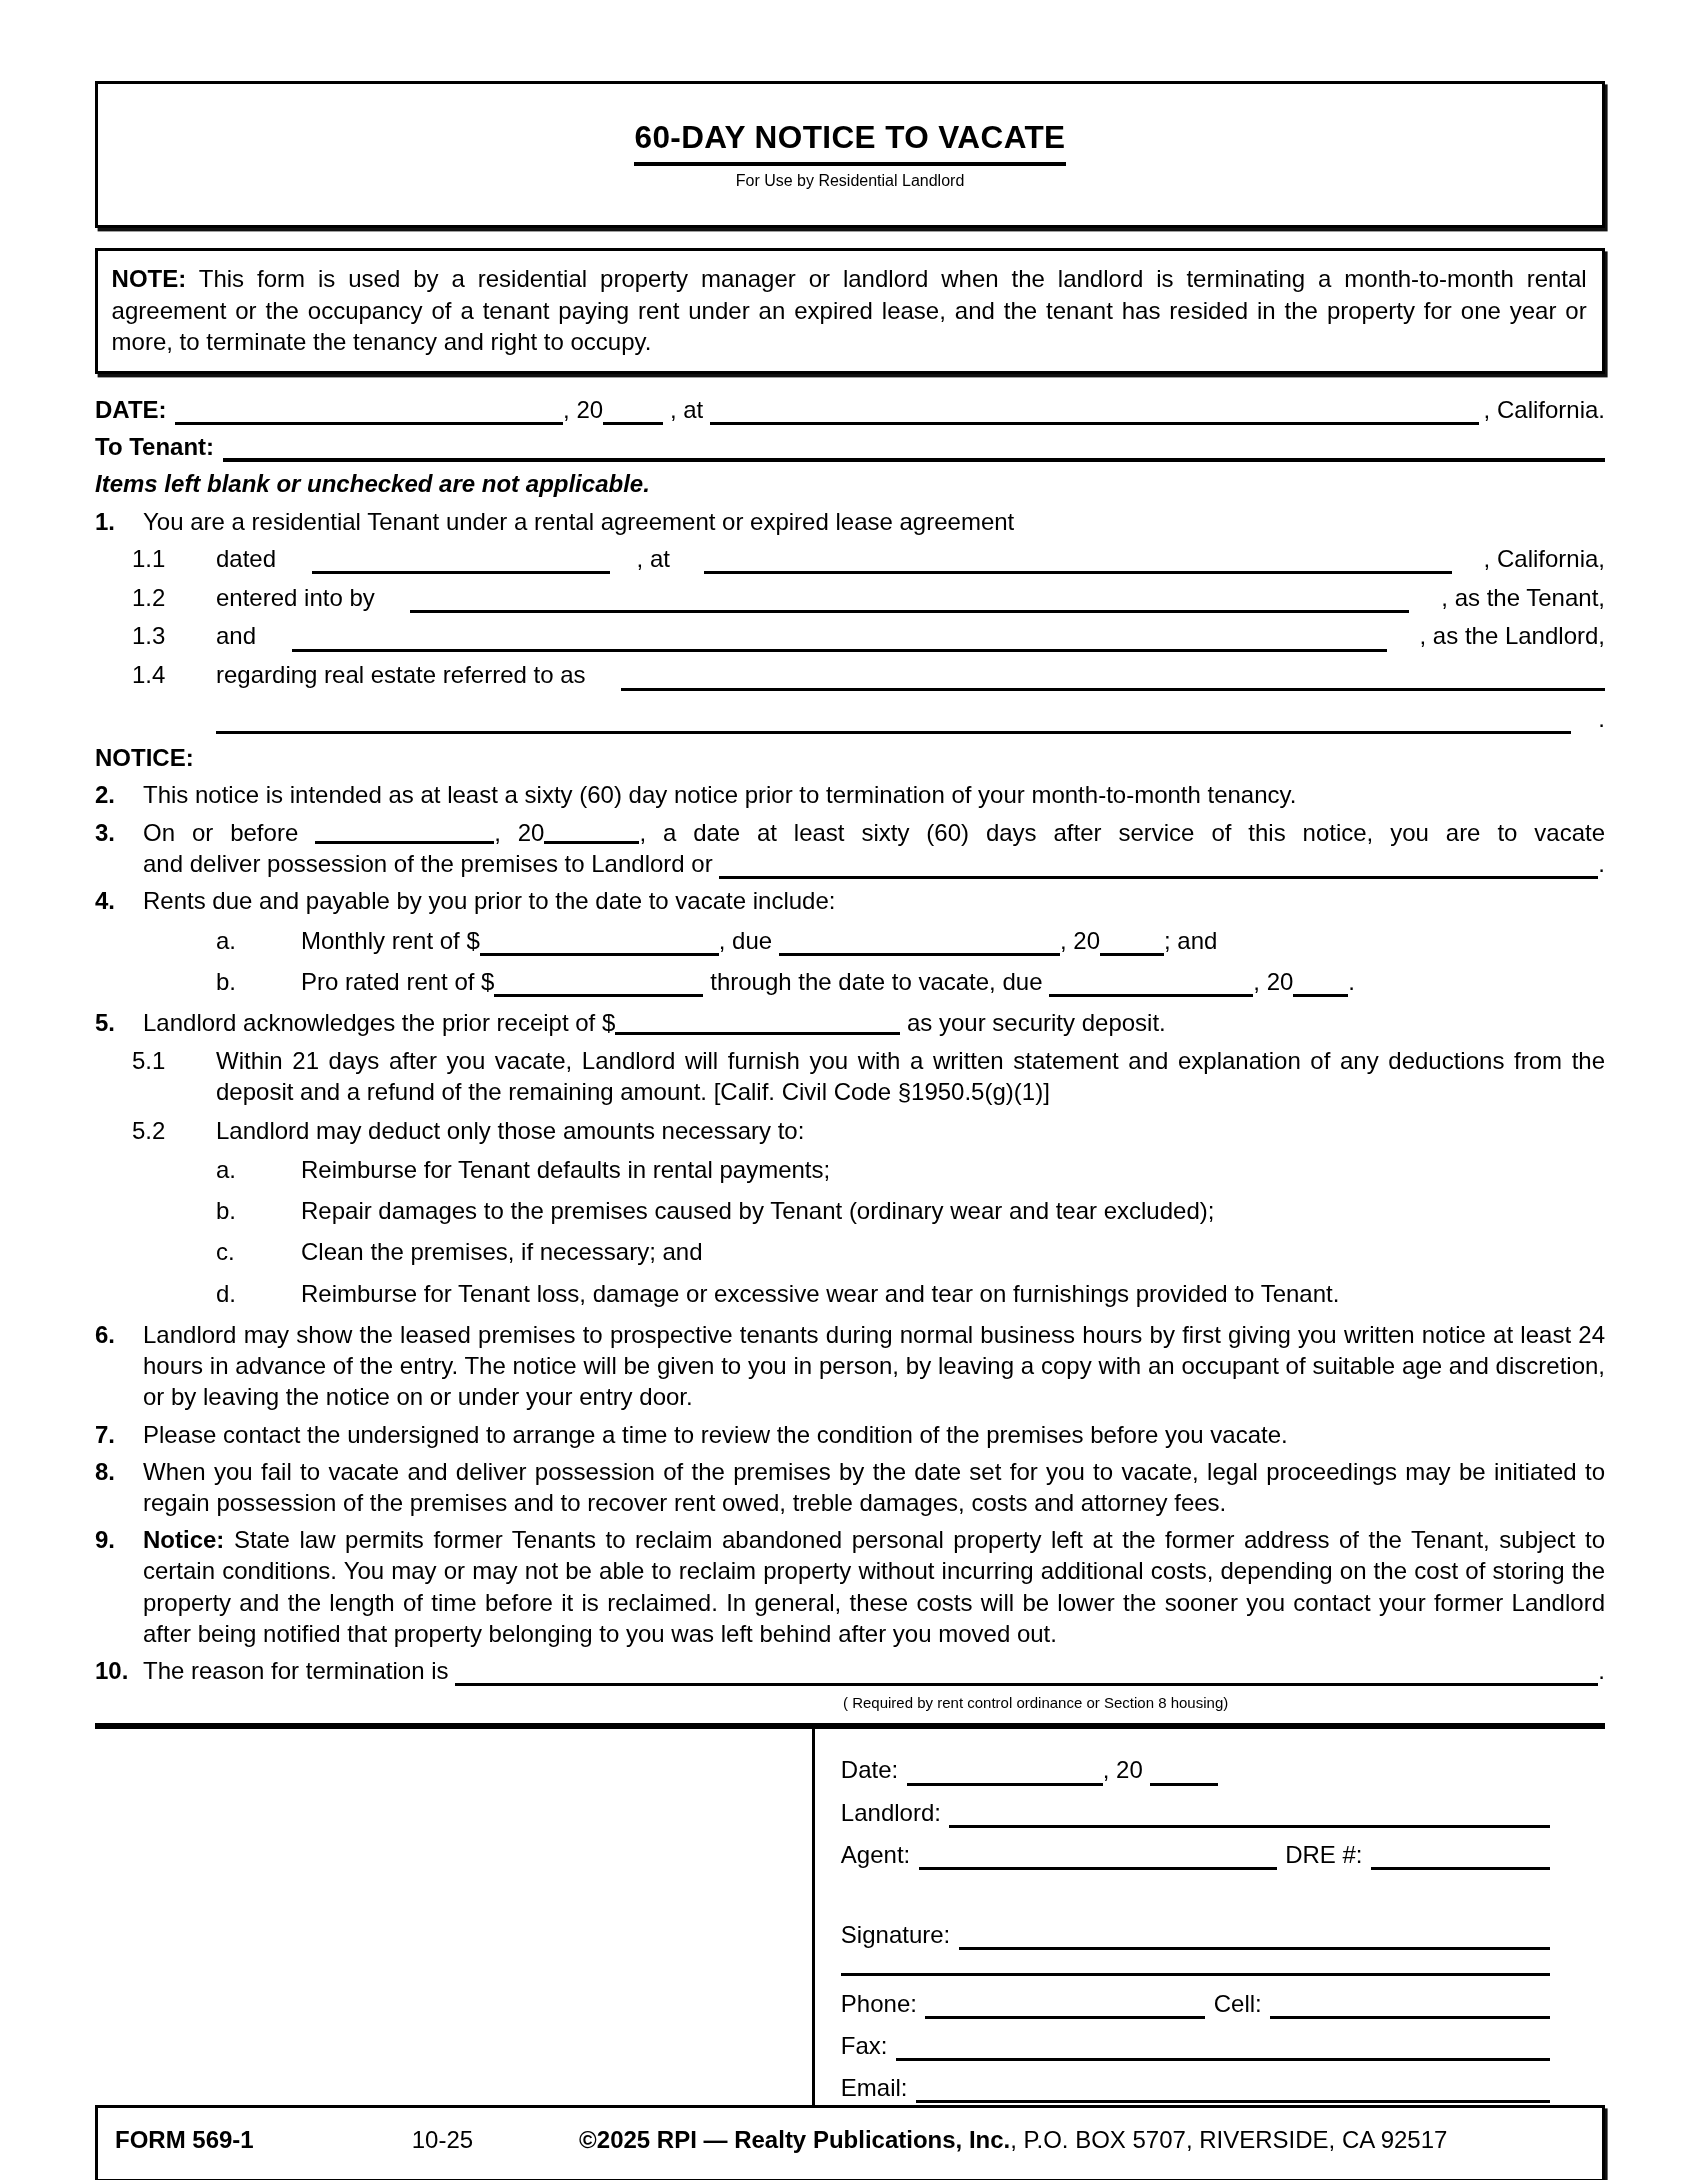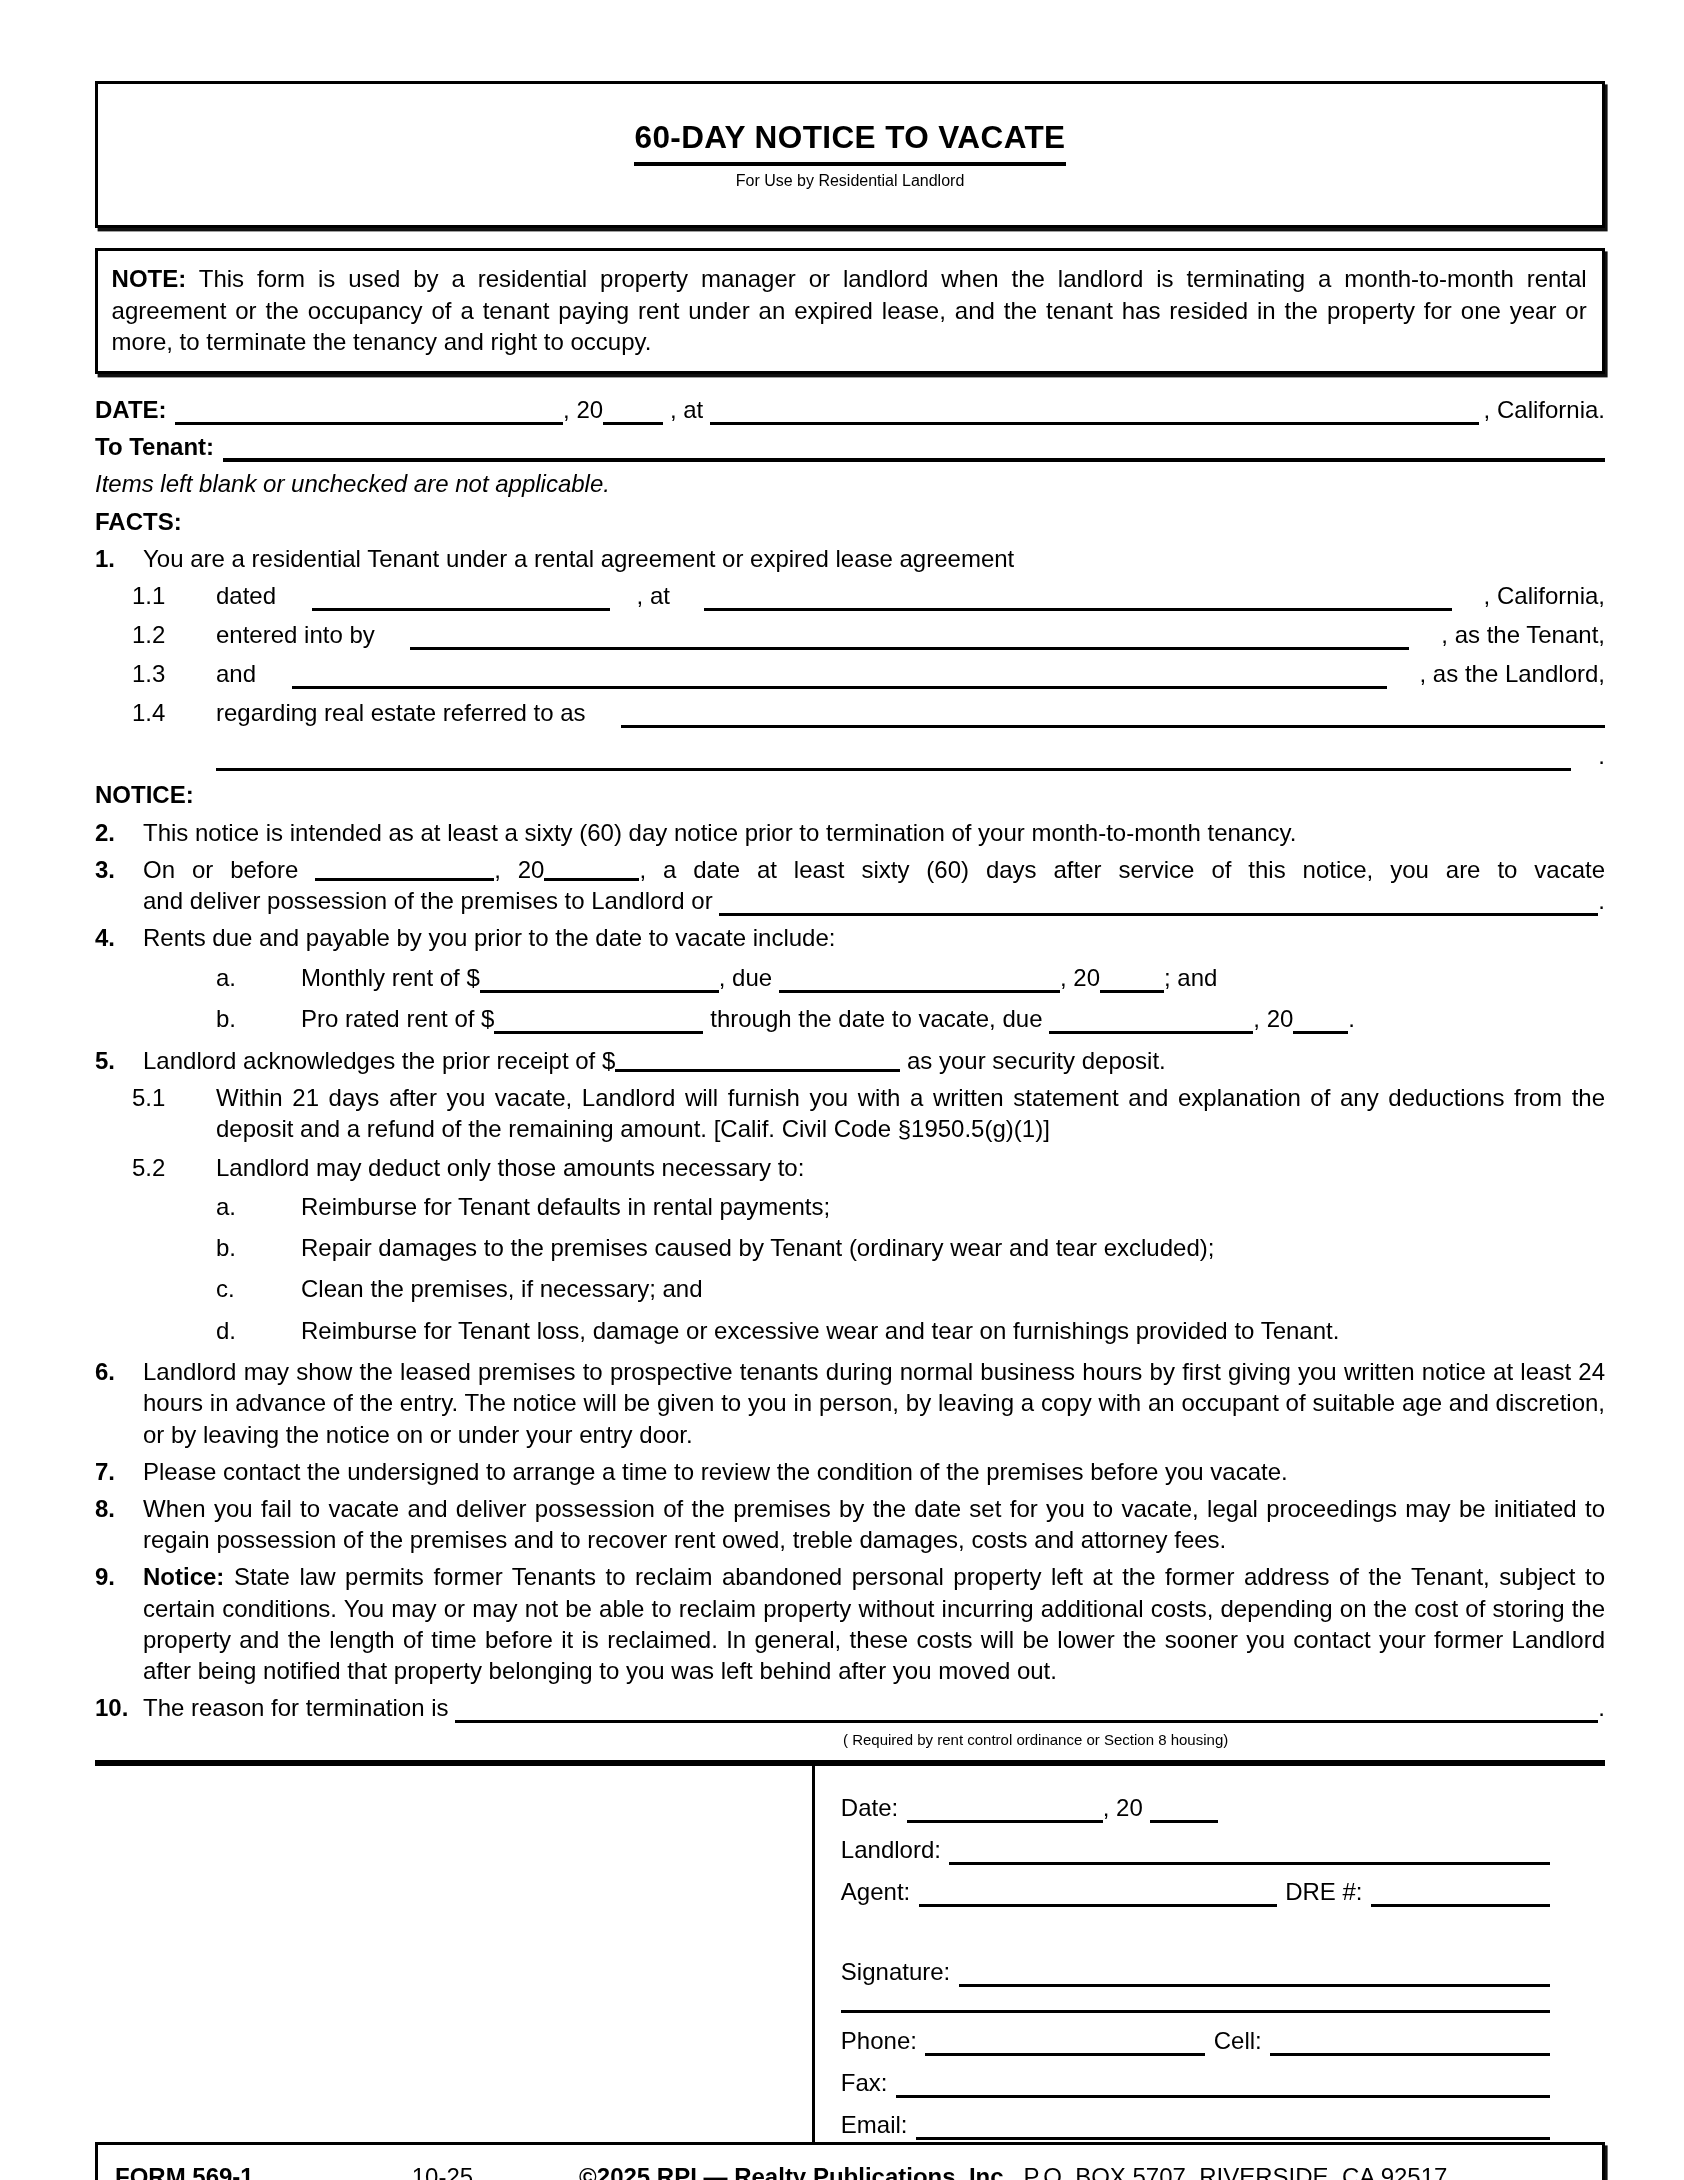--- a/index.html
+++ b/index.html
@@ -4,21 +4,21 @@
 <style>
   * { margin:0; padding:0; box-sizing:border-box; }
   html,body { background:#ffffff; }
   body { font-family:"Liberation Sans","DejaVu Sans",sans-serif; color:#000; }
   .page {
     position:relative; width:1685px; height:2181px; background:#fff;
     padding:81px 80px 0 95px; overflow:hidden;
     font-size:24px; line-height:1.3;
   }
   .b { font-weight:bold; }
-  .it { font-style:italic; }
+  .it { font-style:italic;font-weight:bold; }
 
   
   .box { border:3.4px solid #000; box-shadow:2.6px 3.4px 0 #111; }
   .title-box { height:147px; display:flex; flex-direction:column; align-items:center; justify-content:center; margin-bottom:20.4px; }
   .title-main { font-size:31.5px; font-weight:bold; letter-spacing:0.4px; border-bottom:4.3px solid #000; padding-bottom:3.4px; }
   .title-sub { font-size:16px; margin-top:5.1px; }
   .note-box { padding:12px 15.3px 13.6px 13.6px; margin-bottom:20.4px; }
   .note-box p { text-align:justify; }
 
   
@@ -89,21 +89,20 @@
     <span class="seg ml6">, California.</span>
   </div>
 
   <div class="fline hdr-line">
     <span class="lab b">To Tenant:</span>
     <span class="bl grow" style="border-bottom-width:4.3px;"></span>
   </div>
 
   <div class="it hdr-line">Items left blank or unchecked are not applicable.</div>
 
-  <div class="sec-h">FACTS:</div>
 
   <div class="item">
     <span class="num">1.</span>
     <span>You are a residential Tenant under a rental agreement or expired lease agreement</span>
   </div>
 
   <div class="sub fline">
     <span class="num">1.1</span>
     <span class="lab">dated</span>
     <span class="bl w350"></span>

